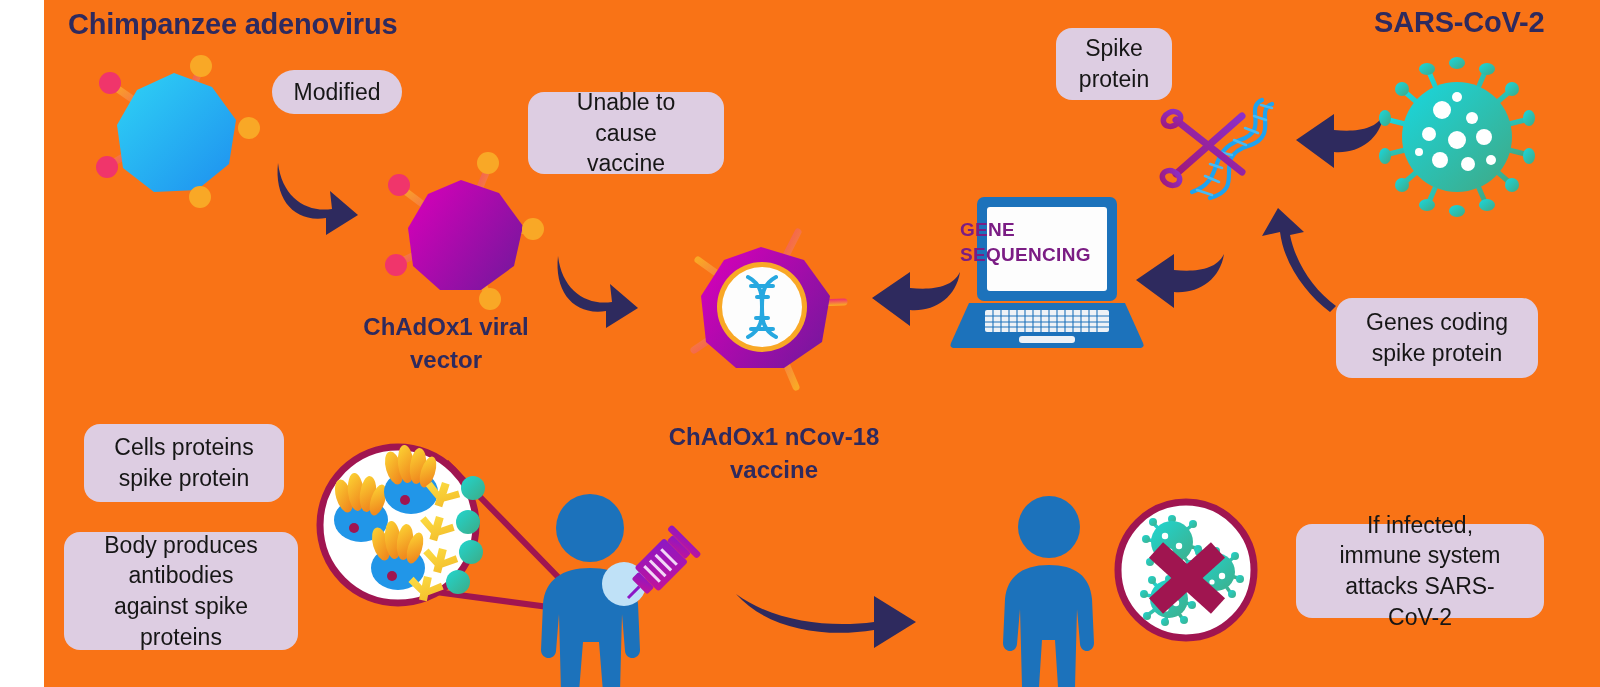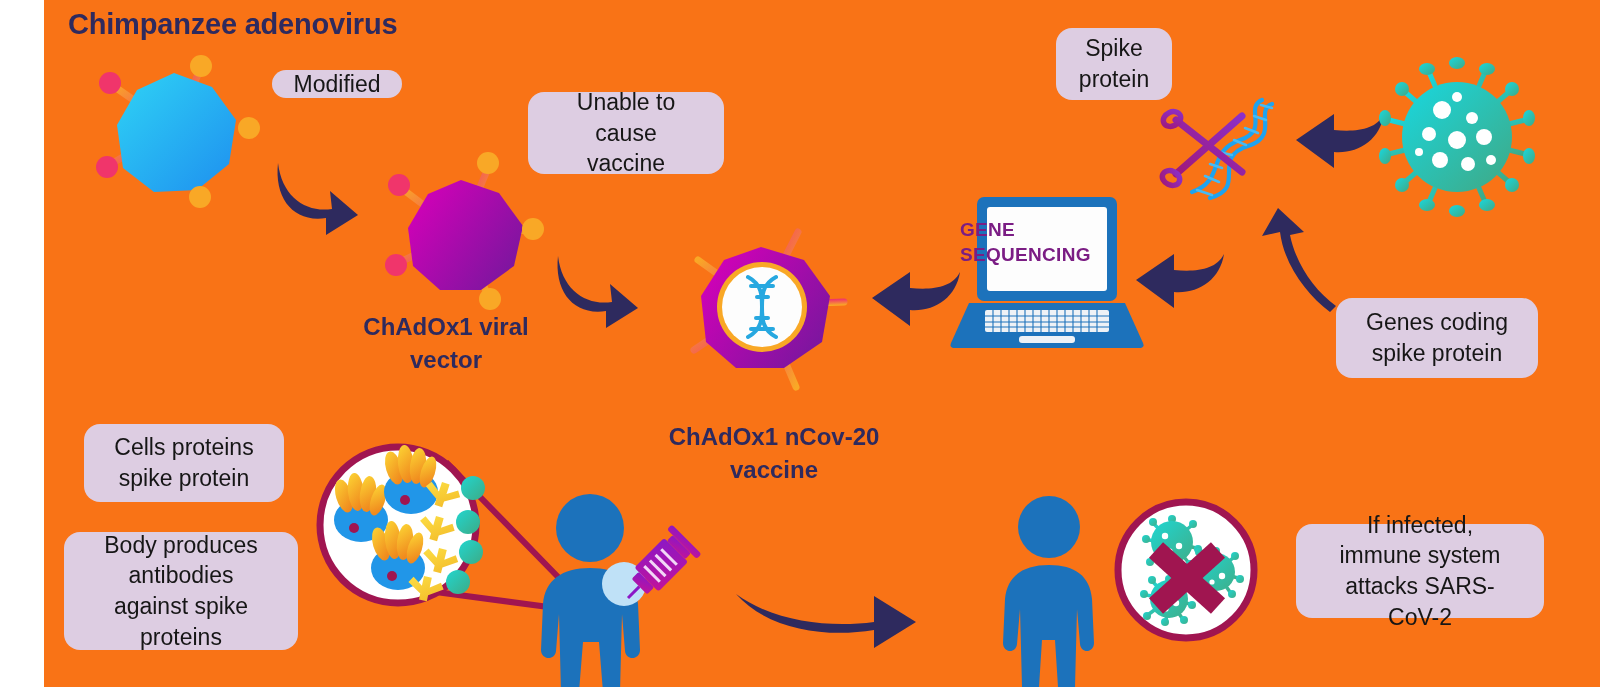--- a/index.html
+++ b/index.html
@@ -64,20 +64,21 @@
   }
   svg { display: block; overflow: visible; }
 </style>
 </head>
 <body>
 
 <div id="canvas">
 
   <div class="abs heading h-main" style="left:24px; top:8px;">Chimpanzee adenovirus</div>
 
+  <div class="abs heading h-main" style="left:1330px; top:6px;">SARS-CoV-2</div>
 
   <div class="abs" style="left:35px; top:40px;">
     <svg width="190" height="180" viewBox="0 0 190 180">
       <defs>
         <linearGradient id="gAdeno" x1="0" y1="0" x2="1" y2="1">
           <stop offset="0%" stop-color="#2fd3f5"></stop>
           <stop offset="100%" stop-color="#1e8fef"></stop>
         </linearGradient>
         <linearGradient id="gSpikeA" x1="0" y1="0" x2="1" y2="1">
           <stop offset="0%" stop-color="#f0356b"></stop>
@@ -100,21 +101,21 @@
       <polygon fill="url(#gAdeno)" points="95,33 133,47 157,80 150,124 118,150 75,152 44,128 38,85 58,50"></polygon>
 
       <circle cx="122" cy="26" r="11" fill="#f9a826"></circle>
       <circle cx="31" cy="43" r="11" fill="#f0356b"></circle>
       <circle cx="170" cy="88" r="11" fill="#f9a826"></circle>
       <circle cx="28" cy="127" r="11" fill="#f0356b"></circle>
       <circle cx="121" cy="157" r="11" fill="#f9a826"></circle>
     </svg>
   </div>
 
-  <div class="abs badge round" style="left:228px; top:70px; width:130px; height:28px;">Modified</div>
+  <div class="abs badge round" style="left:228px; top:70px; width:130px; height:44px;">Modified</div>
 
   <div class="abs" style="left:228px; top:155px;">
     <svg width="90" height="75" viewBox="0 0 90 75">
       <path fill="#2e2a5e" d="M6,8 C10,42 34,58 60,54 L58,36 L86,60 L54,80 L54,63 C22,68 2,44 6,8 Z"></path>
     </svg>
   </div>
 
   <div class="abs" style="left:322px; top:138px;">
     <svg width="190" height="185" viewBox="0 0 190 185">
       <defs>
@@ -172,21 +173,21 @@
         <path d="M92,75 C120,90 92,120 120,135"></path>
         <path d="M120,75 C92,90 120,120 92,135"></path>
         <line x1="95" y1="84" x2="117" y2="84"></line>
         <line x1="101" y1="95" x2="112" y2="95"></line>
         <line x1="100" y1="116" x2="112" y2="116"></line>
         <line x1="95" y1="127" x2="117" y2="127"></line>
       </g>
     </svg>
   </div>
 
-  <div class="abs label-big" style="left:590px; top:420px; width:280px;">ChAdOx1 nCov-20 vaccine</div>
+  <div class="abs label-big" style="left:590px; top:420px; width:280px;">ChAdOx1 nCov-18 vaccine</div>
 
   <div class="abs" style="left:824px; top:268px;">
     <svg width="96" height="60" viewBox="0 0 96 60">
       <path fill="#2e2a5e" d="M92,4 C88,30 66,44 42,42 L42,58 L4,30 L42,4 L42,20 C64,22 84,20 92,4 Z"></path>
     </svg>
   </div>
 
   <div class="abs" style="left:905px; top:195px;">
     <svg width="195" height="155" viewBox="0 0 195 155">
 

